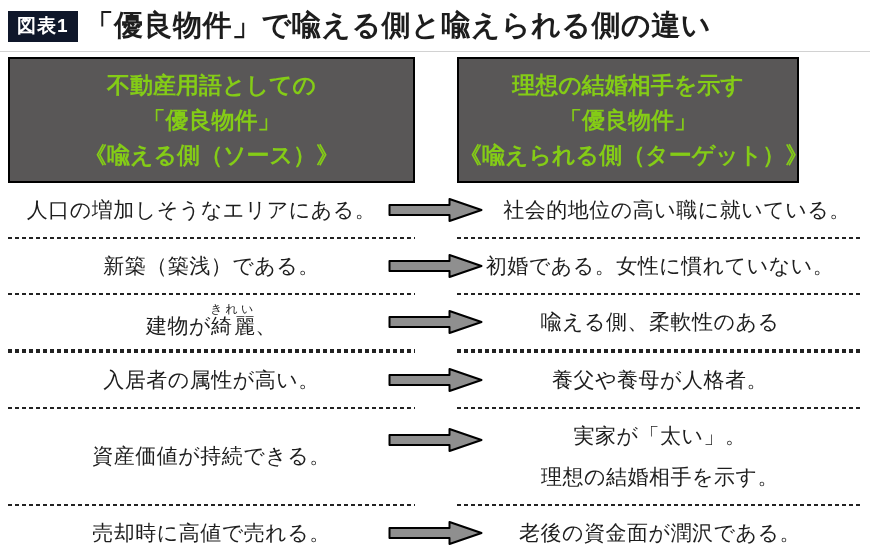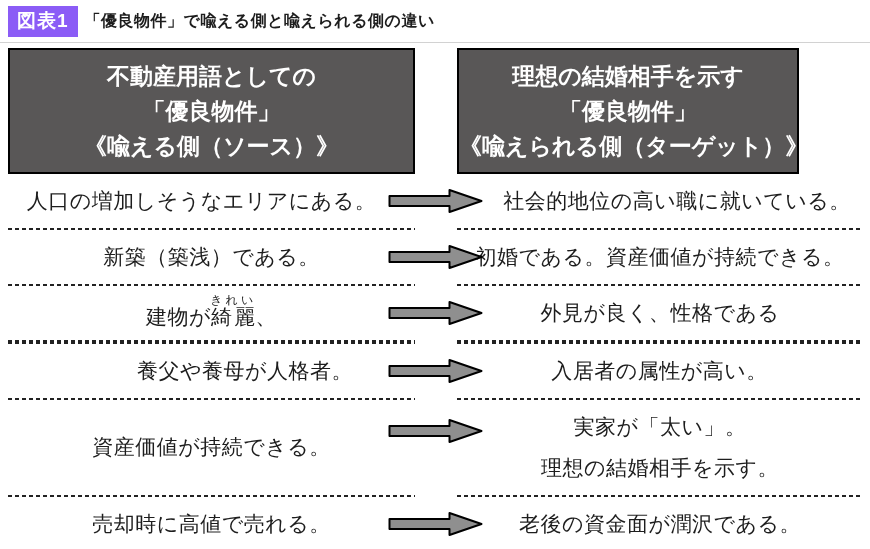--- a/index.html
+++ b/index.html
@@ -4,31 +4,31 @@
 <style>
   html,body{margin:0;padding:0;}
   body{
     width:870px;height:549px;overflow:hidden;background:#ffffff;
     font-family:"Liberation Sans","DejaVu Sans",sans-serif;
     color:#1d1d1d;
   }
   
   .titlebar{display:flex;align-items:center;gap:7px;padding:6px 8px 5px 8px;}
   .badge{
-    background:#8b5cf6;color:#fff;font-weight:bold;font-size:19px;
+    background:#0f172a;color:#fff;font-weight:bold;font-size:19px;
     padding:2px 9px 3px;letter-spacing:1px;flex:0 0 auto;
   }
-  .fig-title{font-weight:bold;font-size:16px;letter-spacing:.5px;white-space:nowrap;}
+  .fig-title{font-weight:bold;font-size:29px;letter-spacing:.5px;white-space:nowrap;}
   .title-rule{height:1px;background:#d2d2d2;margin:0 0 5px 0;}
 
   
   .hdr-row{display:flex;}
   .hdr{
     box-sizing:border-box;border:2px solid #000;
-    background:var(--header-bg,#595757);color:#ffffff;
+    background:var(--header-bg,#595757);color:#84cc16;
     font-weight:bold;font-size:23px;line-height:1.52;
     text-align:center;padding:9px 0 8px;
   }
   .hdr-left{margin-left:8px;width:407px;}
   .hdr-right{margin-left:42px;width:342px;}
   .hdr span{display:block;white-space:nowrap;}
 
   
   .rows{position:relative;}
   .row{position:relative;display:flex;align-items:center;min-height:48px;font-size:21px;}
@@ -94,52 +94,52 @@
         <polygon points="2,9 62,9 62,3 94,14 62,25 62,19 2,19"></polygon>
       </svg>
     </div>
     <div class="sep">
       <span class="seg seg-l"></span>
       <span class="seg seg-r"></span>
     </div>
     <div class="row">
       <div class="cell cell-left">新築（築浅）である。</div>
       <div class="cell cell-right">
-        <div class="line">初婚である。資産価値が持続できる。</div>
+        <div class="line">初婚である。女性に慣れていない。</div>
       </div>
       <svg viewBox="0 0 97 28" width="97" height="28" class="arrow">
         <polygon points="2,9 62,9 62,3 94,14 62,25 62,19 2,19"></polygon>
       </svg>
     </div>
     <div class="sep">
       <span class="seg seg-l"></span>
       <span class="seg seg-r"></span>
     </div>
     <div class="row">
       <div class="cell cell-left">建物が<ruby>綺麗<rt>きれい</rt></ruby>、</div>
       <div class="cell cell-right">
-        <div class="line">外見が良く、性格である</div>
+        <div class="line">喩える側、柔軟性のある</div>
       </div>
       <svg viewBox="0 0 97 28" width="97" height="28" class="arrow">
         <polygon points="2,9 62,9 62,3 94,14 62,25 62,19 2,19"></polygon>
       </svg>
     </div>
     <div class="sep">
       <span class="seg seg-l"></span>
       <span class="seg seg-r"></span>
     </div>
     <div class="sep">
       <span class="seg seg-l"></span>
       <span class="seg seg-r"></span>
     </div>
     <div class="row">
+      <div class="cell cell-left">入居者の属性が高い。</div>
       <div class="cell cell-right">
         <div class="line">養父や養母が人格者。</div>
       </div>
-      <div class="cell cell-left">入居者の属性が高い。</div>
       <svg viewBox="0 0 97 28" width="97" height="28" class="arrow">
         <polygon points="2,9 62,9 62,3 94,14 62,25 62,19 2,19"></polygon>
       </svg>
     </div>
     <div class="sep">
       <span class="seg seg-l"></span>
       <span class="seg seg-r"></span>
     </div>
     <div class="row multiline">
       <div class="cell cell-left">資産価値が持続できる。</div>

